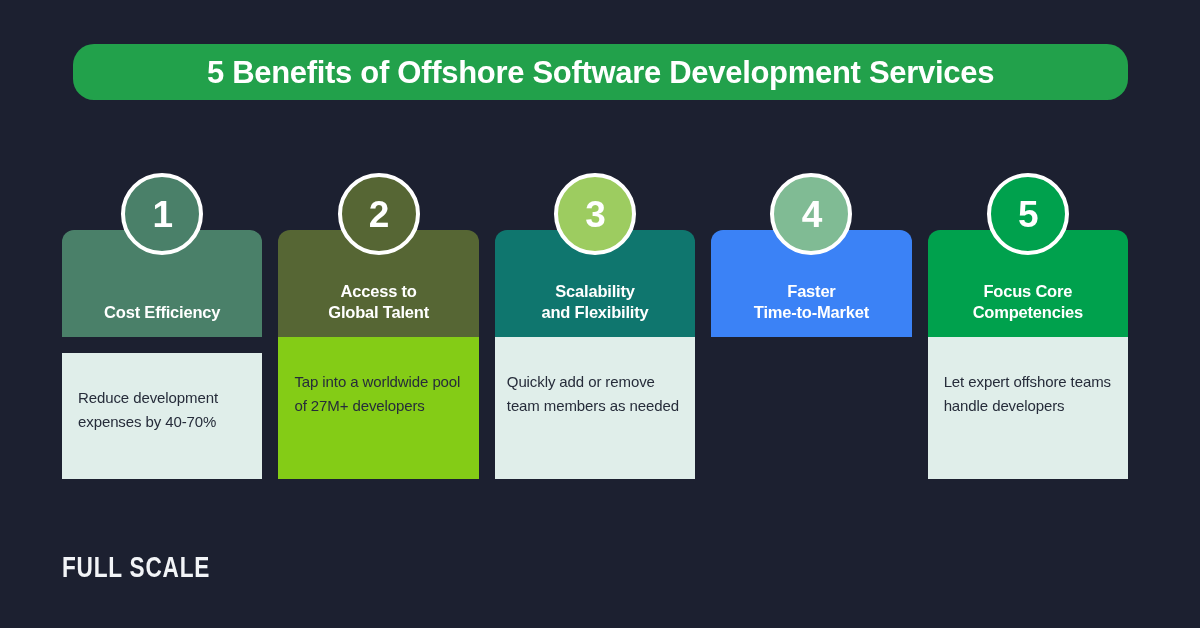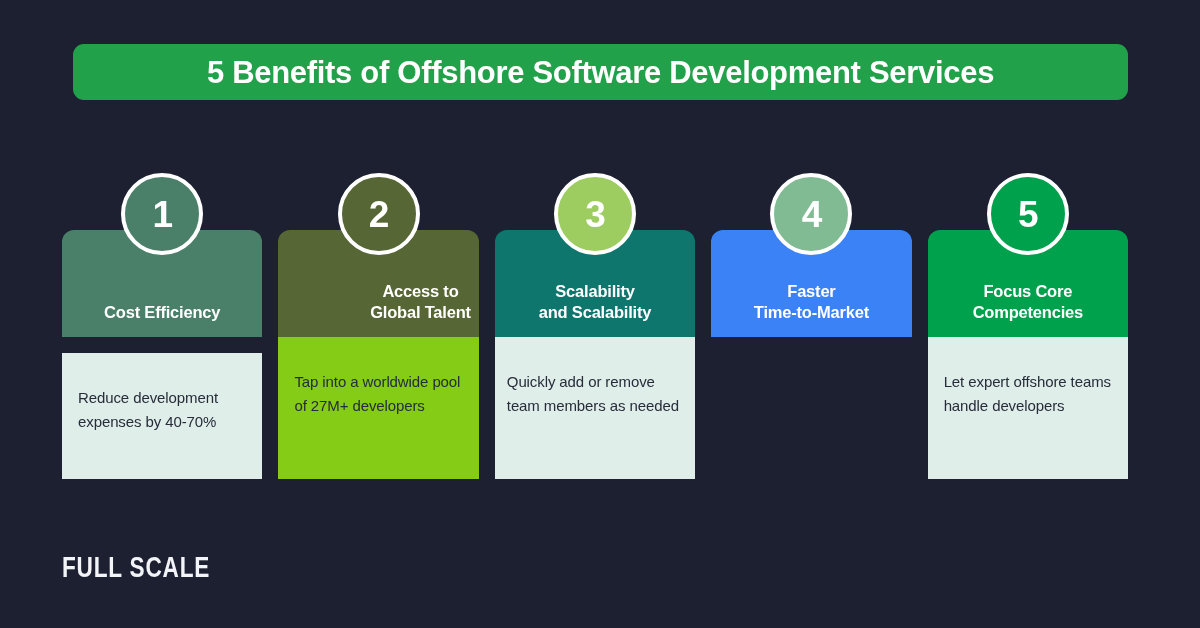--- a/index.html
+++ b/index.html
@@ -16,21 +16,21 @@
   }
 
   
   #title-banner {
     position: absolute;
     left: 73px;
     top: 44px;
     width: 1055px;
     height: 56px;
     background: #22a14b;
-    border-radius: 11px;
+    border-radius: 21px;
     display: flex;
     align-items: center;
     justify-content: center;
     box-sizing: border-box;
     padding: 0 18px;
   }
   #title-text {
     color: #ffffff;
     font-size: 31px;
     font-weight: bold;
@@ -146,39 +146,39 @@
     </div>
     <div class="card-body" style="background: rgb(224, 238, 234); margin-top: 16px;">
       <span class="card-body-text">Reduce development expenses by 40-70%</span>
     </div>
   </div>
 
   <div class="card">
     <div class="badge" style="background: rgb(86, 102, 52);">
       <span class="badge-number">2</span>
     </div>
-    <div class="card-header" style="background: rgb(86, 102, 52); justify-content: flex-end;">
+    <div class="card-header" style="background: rgb(86, 102, 52);">
       <span class="card-header-title">
         <span>Access to</span><br>
         <span>Global Talent</span>
       </span>
     </div>
     <div class="card-body" style="background: #84cc16;">
       <span class="card-body-text">Tap into a worldwide pool of 27M+ developers</span>
     </div>
   </div>
 
   <div class="card">
     <div class="badge" style="background: rgb(157, 204, 96);">
       <span class="badge-number">3</span>
     </div>
     <div class="card-header" style="background: #0f766e;">
       <span class="card-header-title">
         <span>Scalability</span><br>
-        <span>and Scalability</span>
+        <span>and Flexibility</span>
       </span>
     </div>
     <div class="card-body" style="background: rgb(224, 238, 234); padding-left: 12px;">
       <span class="card-body-text">Quickly add or remove team members as needed</span>
     </div>
   </div>
 
   <div class="card">
     <div class="badge" style="background: rgb(128, 187, 148);">
       <span class="badge-number">4</span>

